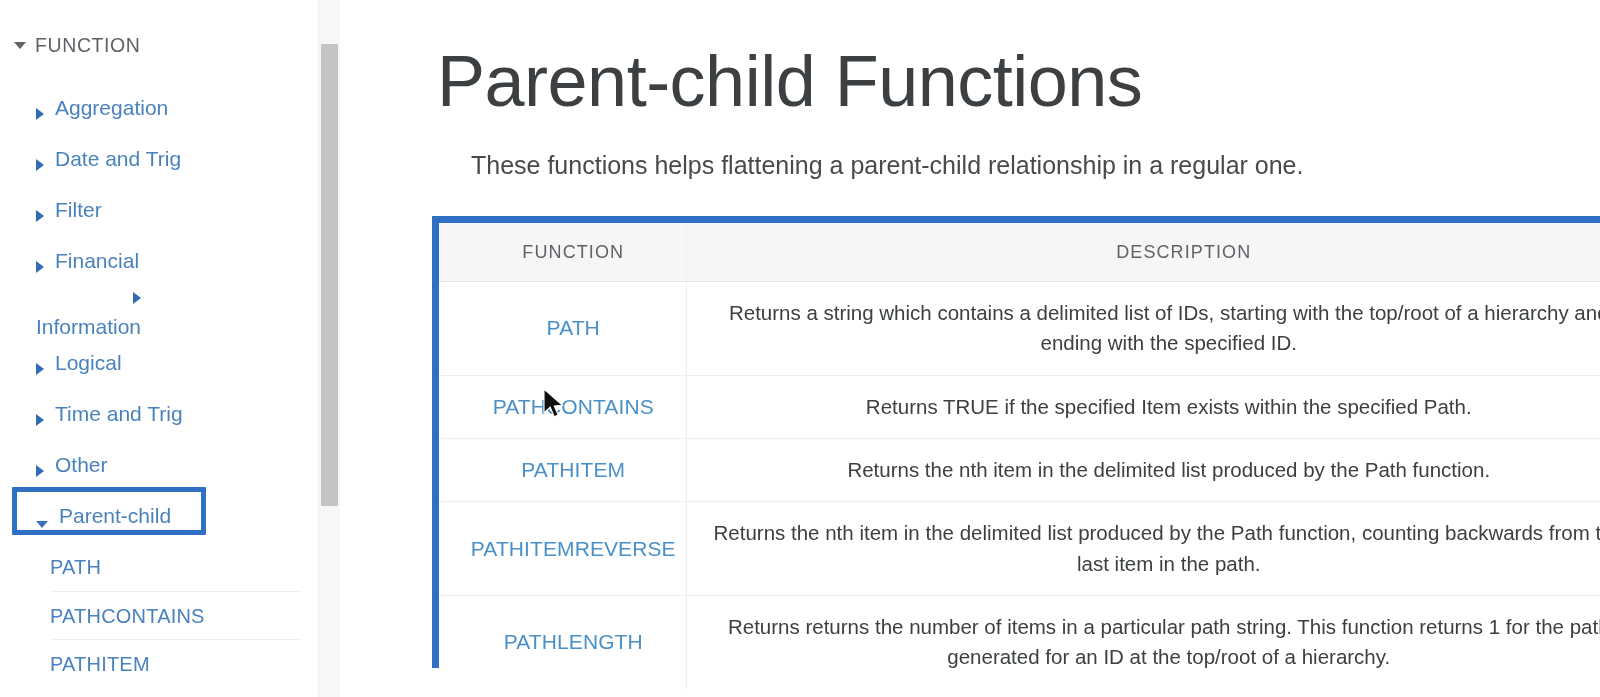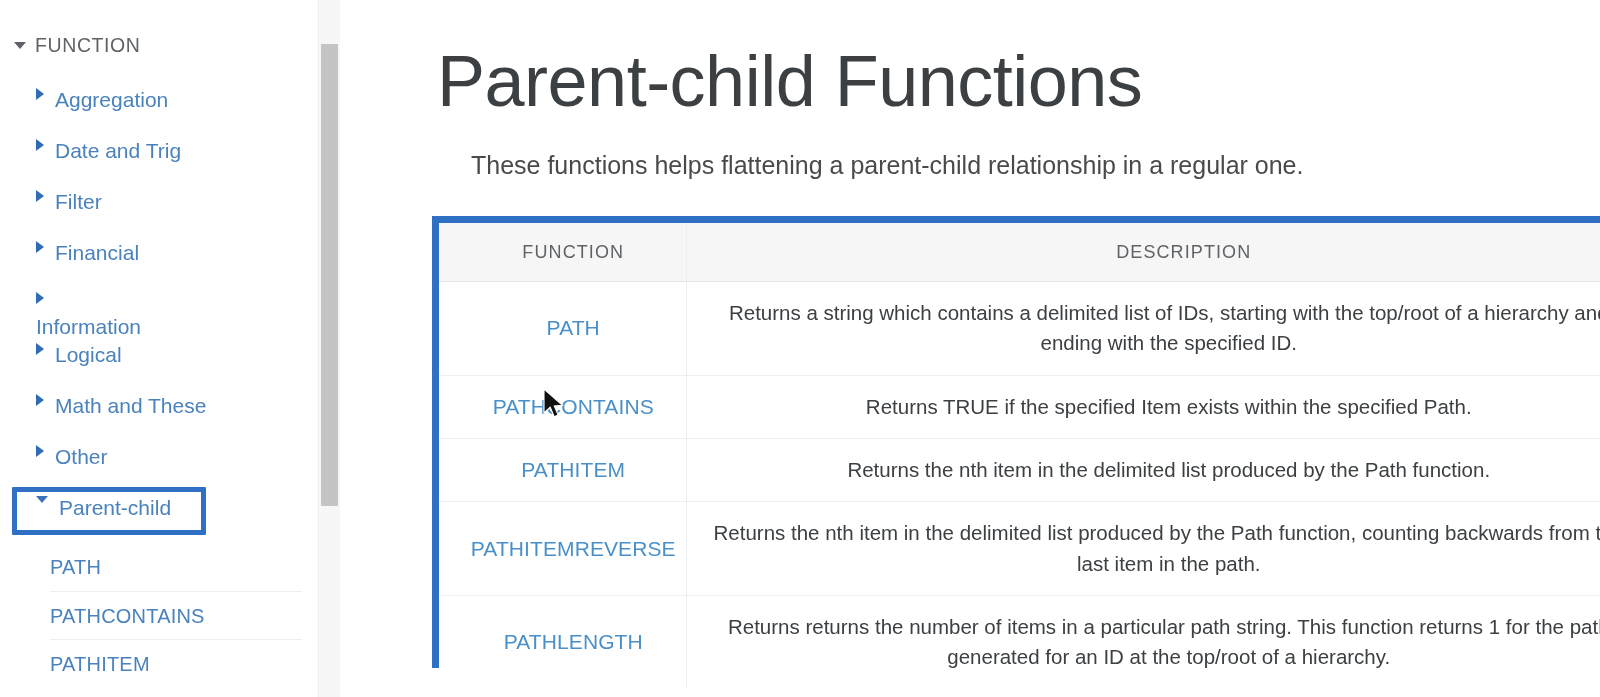--- a/index.html
+++ b/index.html
@@ -59,21 +59,21 @@
     font-size: 19.5px;
     letter-spacing: 0.6px;
     color: #5f6368;
     font-weight: 400;
     white-space: nowrap;
   }
   .sb-item {
     position: absolute;
     left: 36px;
     display: flex;
-    align-items: flex-start;
+    align-items: flex-end;
     gap: 11px;
     height: 32px;
     cursor: pointer;
   }
   .sb-item-label {
     font-size: 21px;
     color: #4a82bd;
     white-space: nowrap;
     font-weight: 400;
   }
@@ -265,21 +265,21 @@
       <span class="sb-item-label">Information</span>
     </div>
 
     <div class="sb-item" style="top:343px;">
       <span class="caret-right"></span>
       <span class="sb-item-label">Logical</span>
     </div>
 
     <div class="sb-item" style="top:394px;">
       <span class="caret-right"></span>
-      <span class="sb-item-label">Math and These</span>
+      <span class="sb-item-label">Time and Trig</span>
     </div>
 
     <div class="sb-item" style="top:445px;">
       <span class="caret-right"></span>
       <span class="sb-item-label">Other</span>
     </div>
 
     <div class="sb-item" style="top:496px;">
       <span class="caret-down blue"></span>
       <span class="sb-item-label">Parent-child</span>

